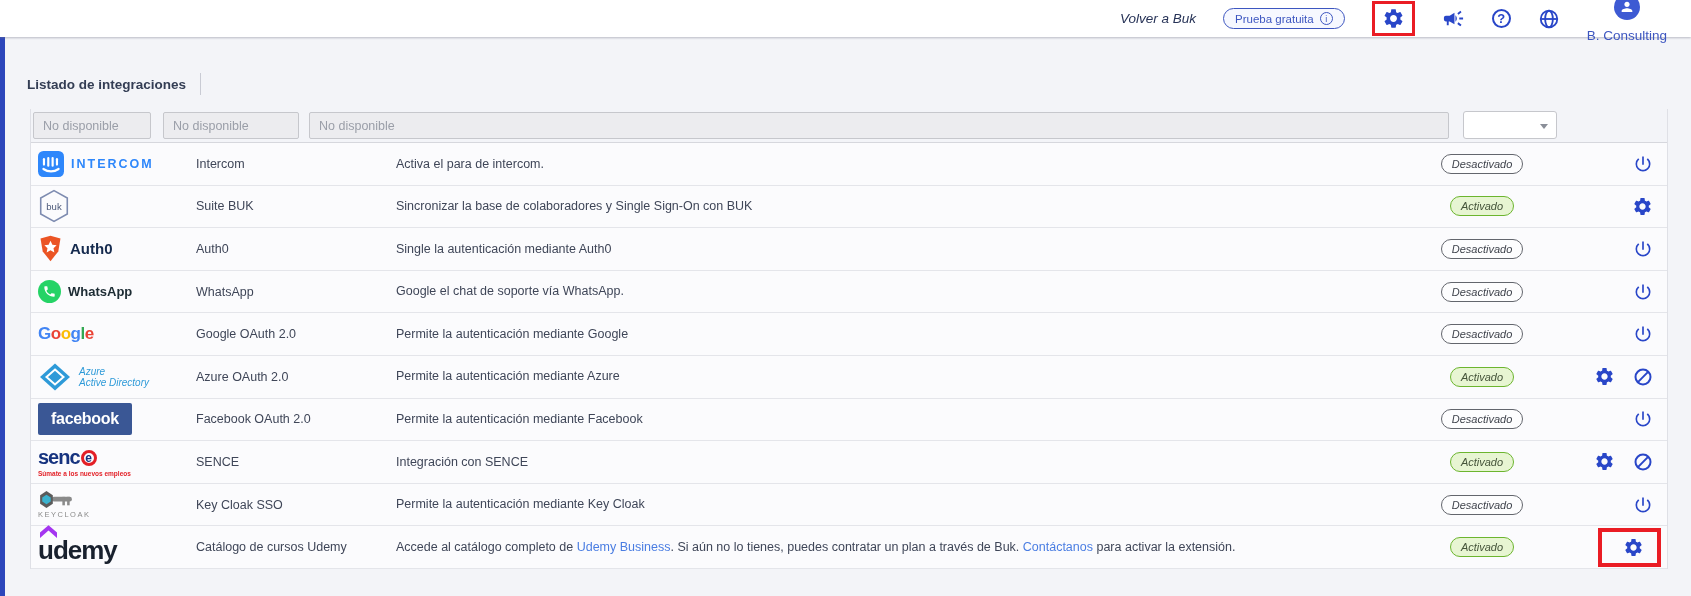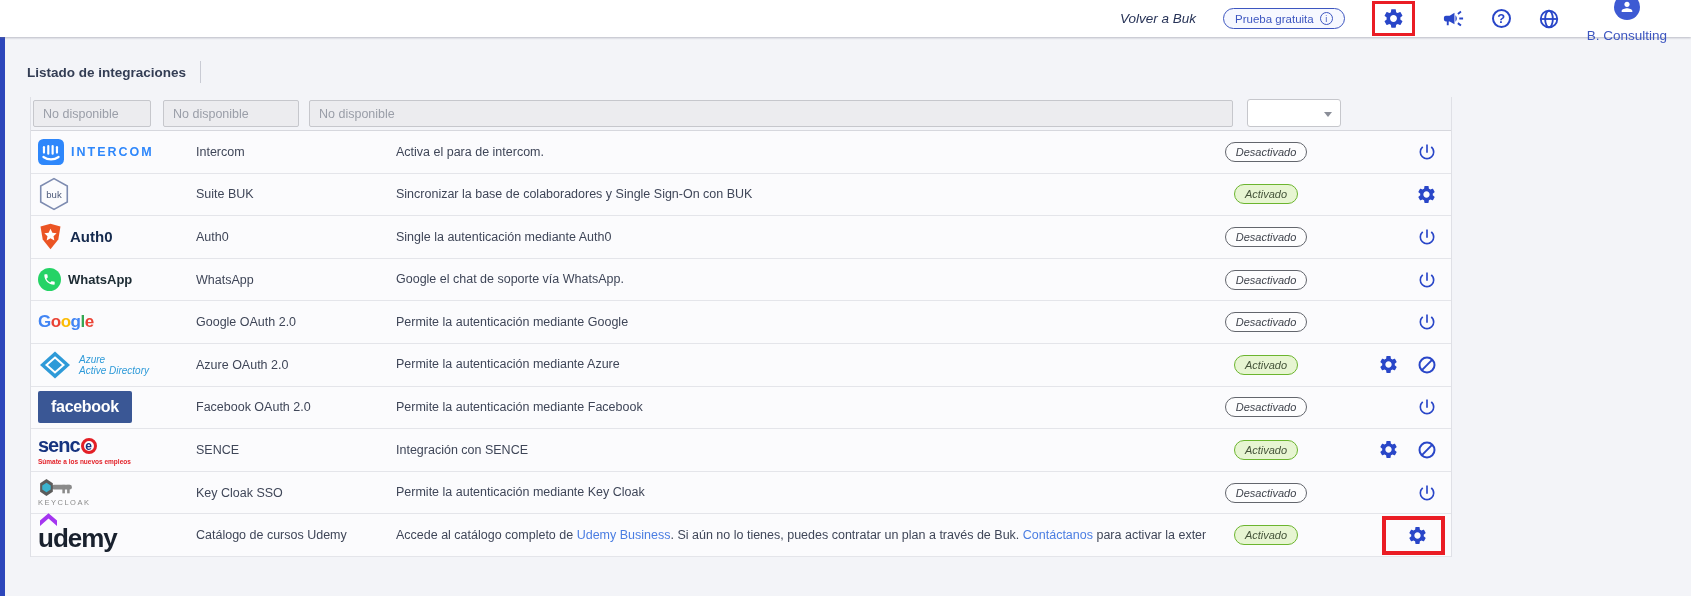--- a/index.html
+++ b/index.html
@@ -24,26 +24,26 @@
               font-size:13px; font-weight:bold; display:inline-flex; align-items:center; justify-content:center; }
   .account { display:inline-flex; align-items:center; gap:8px; cursor:pointer;flex-direction:column; }
   .avatar { width:26px; height:26px; border-radius:50%; background:#3d5ad3; display:inline-flex;
             align-items:center; justify-content:center; }
   .account-name { color:#3d56c0; font-size:13.5px; }
 
   
   .page { position:relative; height:559px; }
   .left-rail { position:absolute; left:0; top:0; bottom:0; width:5px; background:#2c46bb; }
   .main { padding-left:27px; }
-  .title-row { display:flex; align-items:center; padding-top:24px; }
+  .title-row { display:flex; align-items:center; padding-top:36px; }
   .page-title { font-size:13.5px; font-weight:700; color:#333d54; }
   .title-divider { width:1px; height:22px; background:#c9cbd4; margin-left:14px; }
 
   
-  .table { margin-top:14px; margin-left:3px; width:1422px; border-left:1px solid #dfe0e6;
+  .table { margin-top:14px; margin-left:3px; width:1638px; border-left:1px solid #dfe0e6;
            border-right:1px solid #dfe0e6; }
   .filter-row { display:flex; align-items:flex-end; height:33px; padding:0 0 3px 2px; }
   .filter-row input { height:27px; background:#ececef; border:1px solid #c6c7cc; border-radius:2px;
                       font-size:12.5px; color:#5a5f6b; padding:0 9px; font-family:"Liberation Sans",sans-serif; }
   .filter-row input::placeholder { color:#9a9ea8; }
   .f1 { width:118px; } .f2 { width:136px; margin-left:12px; } .f3 { flex:1; margin-left:10px; }
   .f-select { width:94px; height:28px; margin-left:14px; margin-right:110px; background:#ffffff;
               border:1px solid #c6c7cc; border-radius:3px; position:relative; cursor:pointer; }
   .f-caret { position:absolute; right:8px; top:12px; width:0; height:0; border-left:4px solid transparent;
              border-right:4px solid transparent; border-top:5px solid #8a8e98; }

